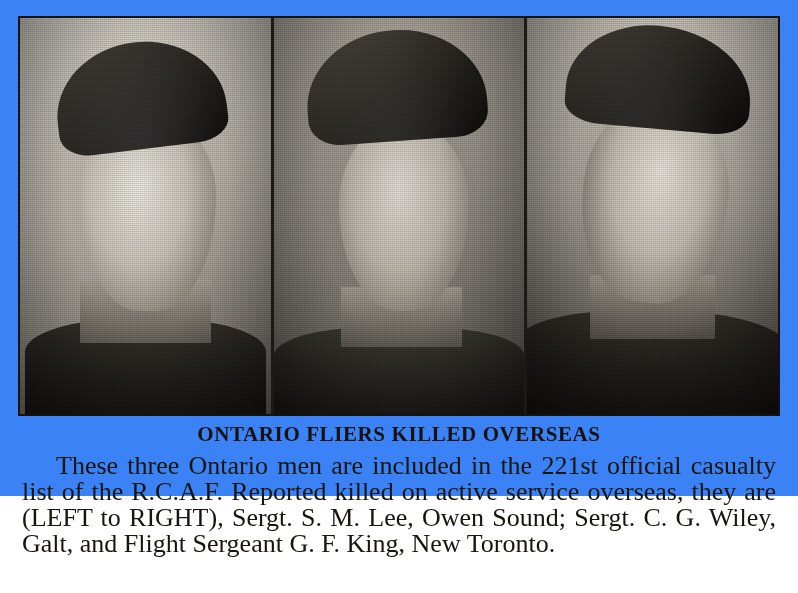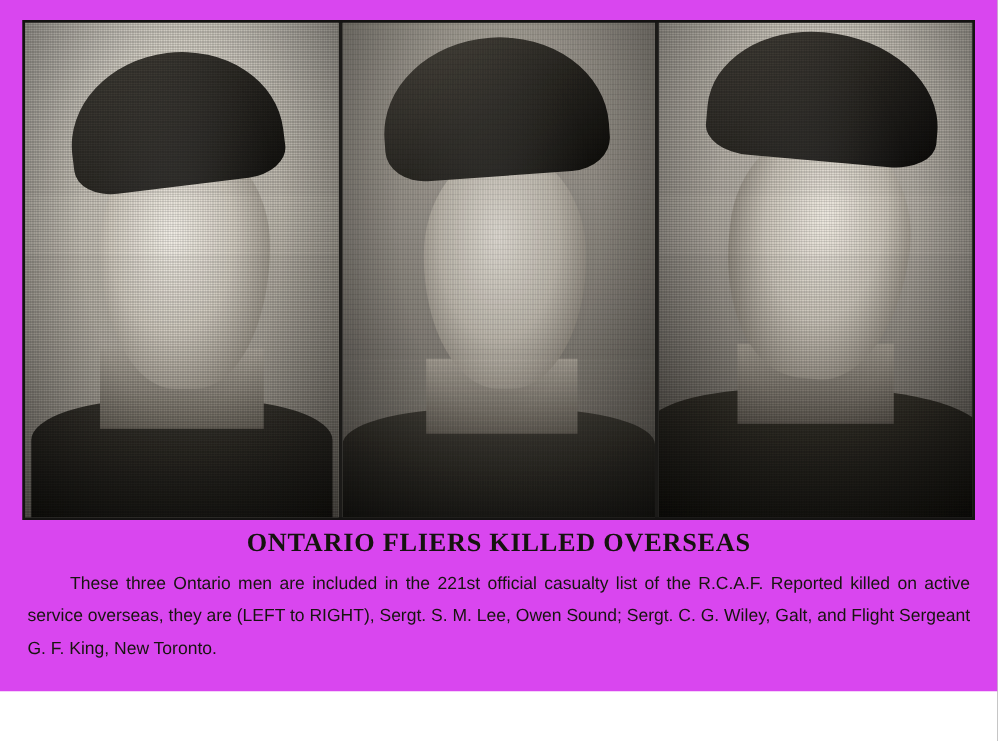--- a/index.html
+++ b/index.html
@@ -9,22 +9,22 @@
   }
   body {
     width: 798px;
     height: 593px;
     overflow: hidden;
     font-family: "Liberation Serif", serif;
   }
   #clipping {
     position: relative;
     width: 798px;
-    height: 553px;
-    background: #d946ef;
+    height: 496px;
+    background: #3b82f6;
   }
 
   
   .photo-strip {
     position: absolute;
     left: 18px;
     top: 16px;
     width: 762px;
     height: 400px;
     display: flex;
@@ -121,22 +121,22 @@
   .caption-headline {
     text-align: center;
     font-family: "Liberation Serif", serif;
     font-weight: bold;
     font-size: 21px;
     letter-spacing: 0.6px;
     color: #15130f;
     margin: 0 0 6px 0;
   }
   .caption-body {
-    font-family: Liberation Sans, sans-serif;
-    font-size: 14px;
+    font-family: Liberation Serif, serif;
+    font-size: 26px;
     line-height: 26px;
     color: #17150f;
     text-align: justify;
     text-justify: inter-word;
     margin: 0;
     padding: 0 4px;
   }
   .caption-body .indent { display: inline-block; width: 34px; }
 </style>
 </head>

